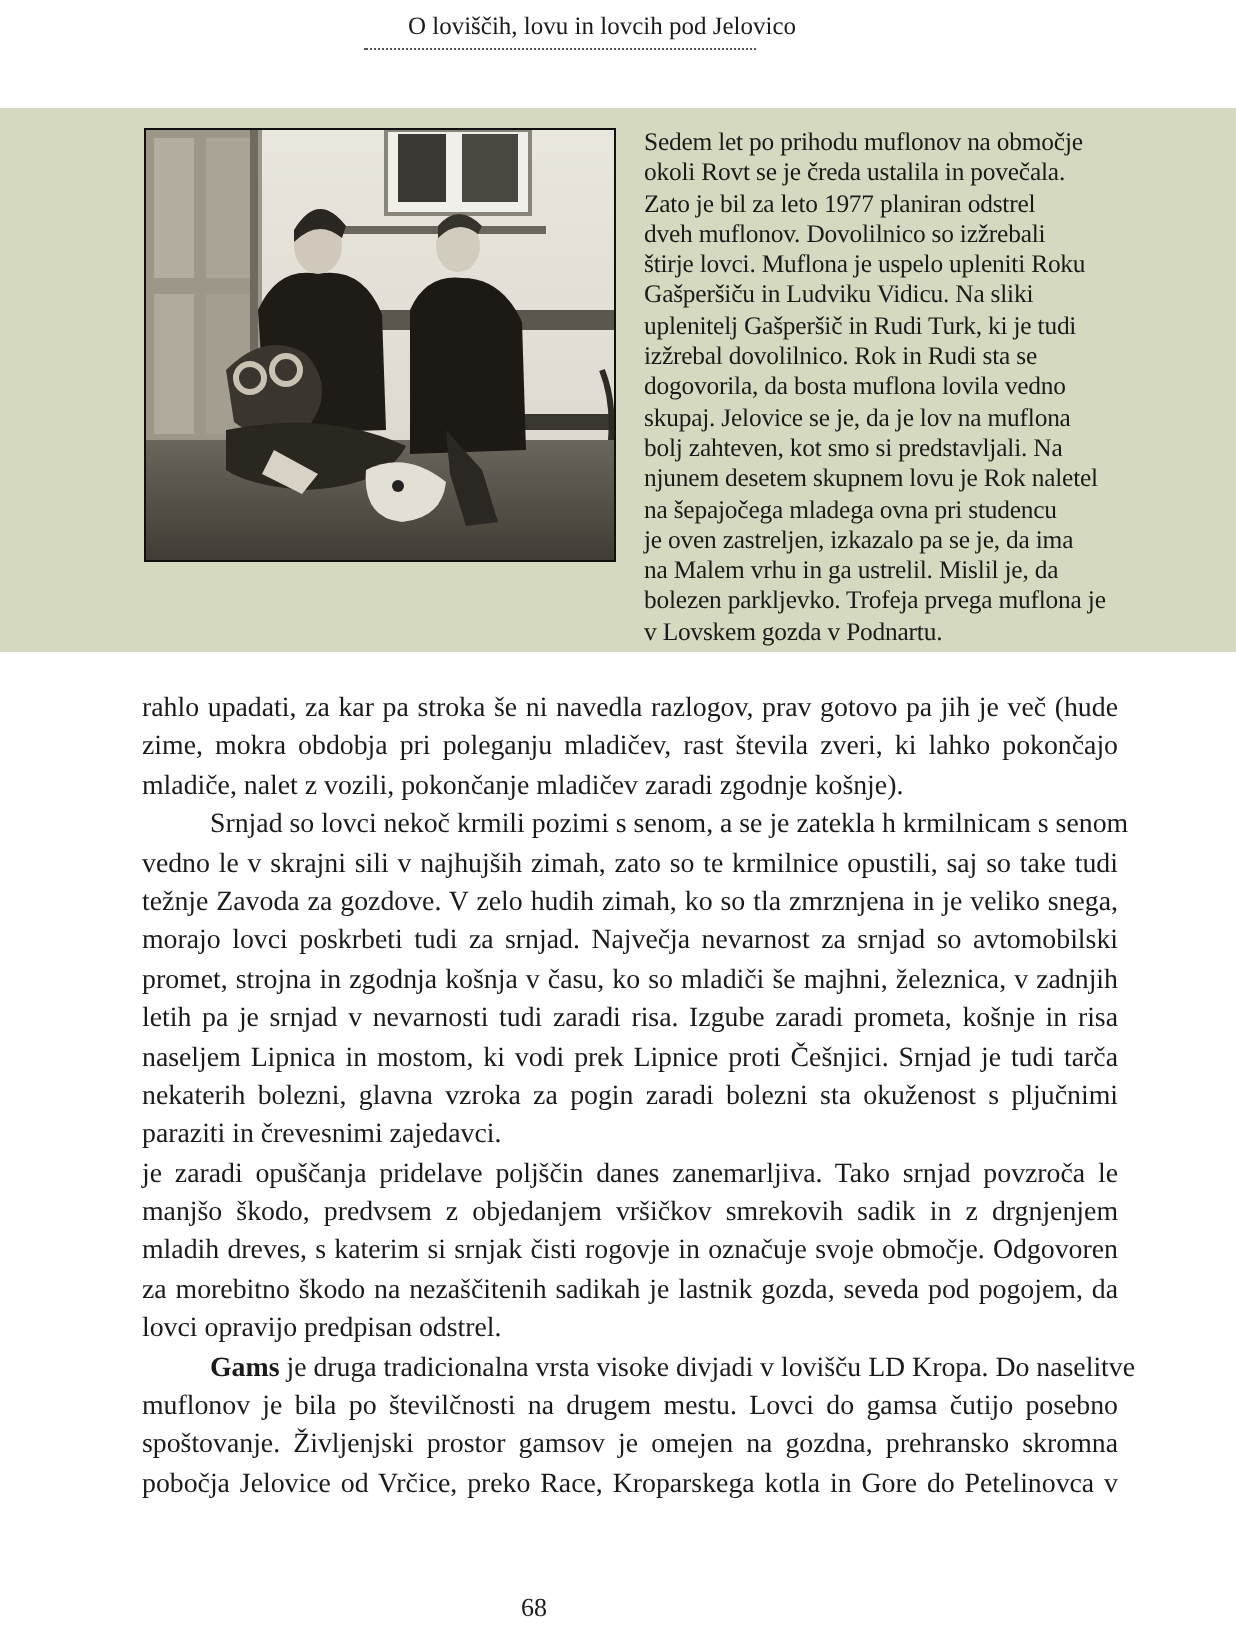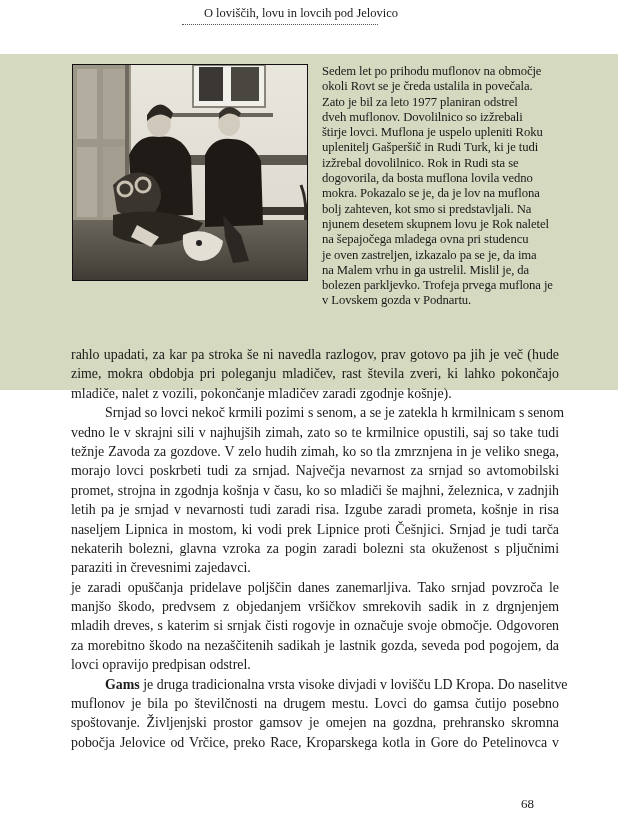--- a/index.html
+++ b/index.html
@@ -9,42 +9,42 @@
   }
   .running-head {
     position: absolute; top: 5px; left: 0; width: 602px; text-align: center;
     font-size: 12.5px; line-height: 16px;
   }
   .running-rule {
     position: absolute; top: 24px; left: 182px; width: 196px; height: 0;
     border-top: 1px dotted #555;
   }
   .green-box {
-    position: absolute; top: 54px; left: 0; width: 618px; height: 336px;
+    position: absolute; top: 54px; left: 0; width: 618px; height: 272px;
     background: #d4d9bf;
   }
   .photo {
     position: absolute; top: 10px; left: 72px; width: 236px; height: 217px;
     border: 1px solid #111; box-sizing: border-box; overflow: hidden;
     background: #b5b0a3;
   }
   .caption {
     position: absolute; top: 10px; left: 322px; width: 290px;
     font-size: 12.7px; line-height: 15.3px; letter-spacing: -0.1px;
   }
   .caption p { margin: 0; white-space: nowrap; }
   .body-text {
     position: absolute; top: 345px; left: 71px; width: 488px;
     font-size: 13.9px; line-height: 19.4px;
   }
   .line { display: block; text-align: justify; text-align-last: justify; height: 19.4px; white-space: nowrap; overflow: visible; }
   .line.last { text-align-last: left; }
   .line.indent { padding-left: 34px; }
   .page-number {
-    position: absolute; top: 796px; left: 0; width: 534px; text-align: right; font-size: 13px;
+    position: absolute; top: 796px; left: 0; width: 534px; text-align: center; font-size: 13px;
   }
   b { font-weight: bold; }
 </style>
 </head>
 <body>
 
 <div class="running-head">O loviščih, lovu in lovcih pod Jelovico</div>
 <div class="running-rule"></div>
 
 <div class="green-box">
@@ -90,24 +90,25 @@
       <circle cx="126" cy="178" r="3" fill="#222"></circle>
       <path d="M64 160 L86 172 L78 182 L58 172 Z" fill="#d8d2c6"></path>
     </svg>
   </div>
   <div class="caption">
     <p>Sedem let po prihodu muflonov na območje</p>
     <p>okoli Rovt se je čreda ustalila in povečala.</p>
     <p>Zato je bil za leto 1977 planiran odstrel</p>
     <p>dveh muflonov. Dovolilnico so izžrebali</p>
     <p>štirje lovci. Muflona je uspelo upleniti Roku</p>
+    <p>Gašperšiču in Ludviku Vidicu. Na sliki</p>
     <p>uplenitelj Gašperšič in Rudi Turk, ki je tudi</p>
     <p>izžrebal dovolilnico. Rok in Rudi sta se</p>
     <p>dogovorila, da bosta muflona lovila vedno</p>
-    <p>mokra. Pokazalo se je, da je lov na muflona</p>
+    <p>skupaj. Jelovice se je, da je lov na muflona</p>
     <p>bolj zahteven, kot smo si predstavljali. Na</p>
     <p>njunem desetem skupnem lovu je Rok naletel</p>
     <p>na šepajočega mladega ovna pri studencu</p>
     <p>je oven zastreljen, izkazalo pa se je, da ima</p>
     <p>na Malem vrhu in ga ustrelil.  Mislil je, da</p>
     <p>bolezen parkljevko. Trofeja prvega muflona je</p>
     <p>v Lovskem gozda v Podnartu.</p>
   </div>
 </div>
 

